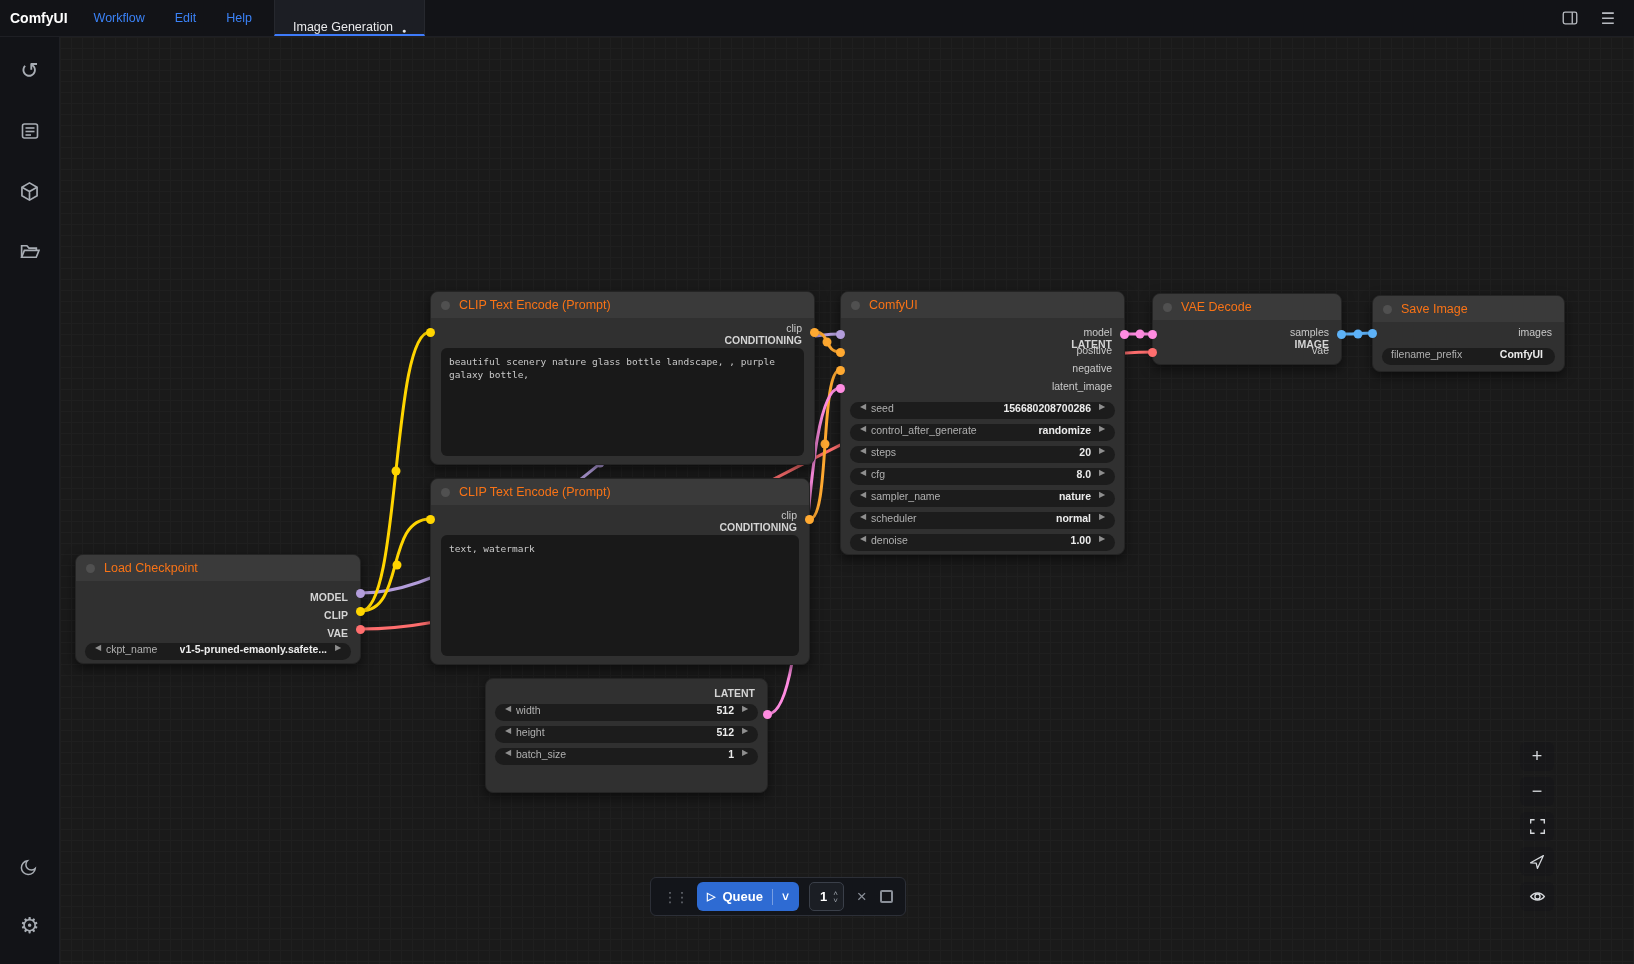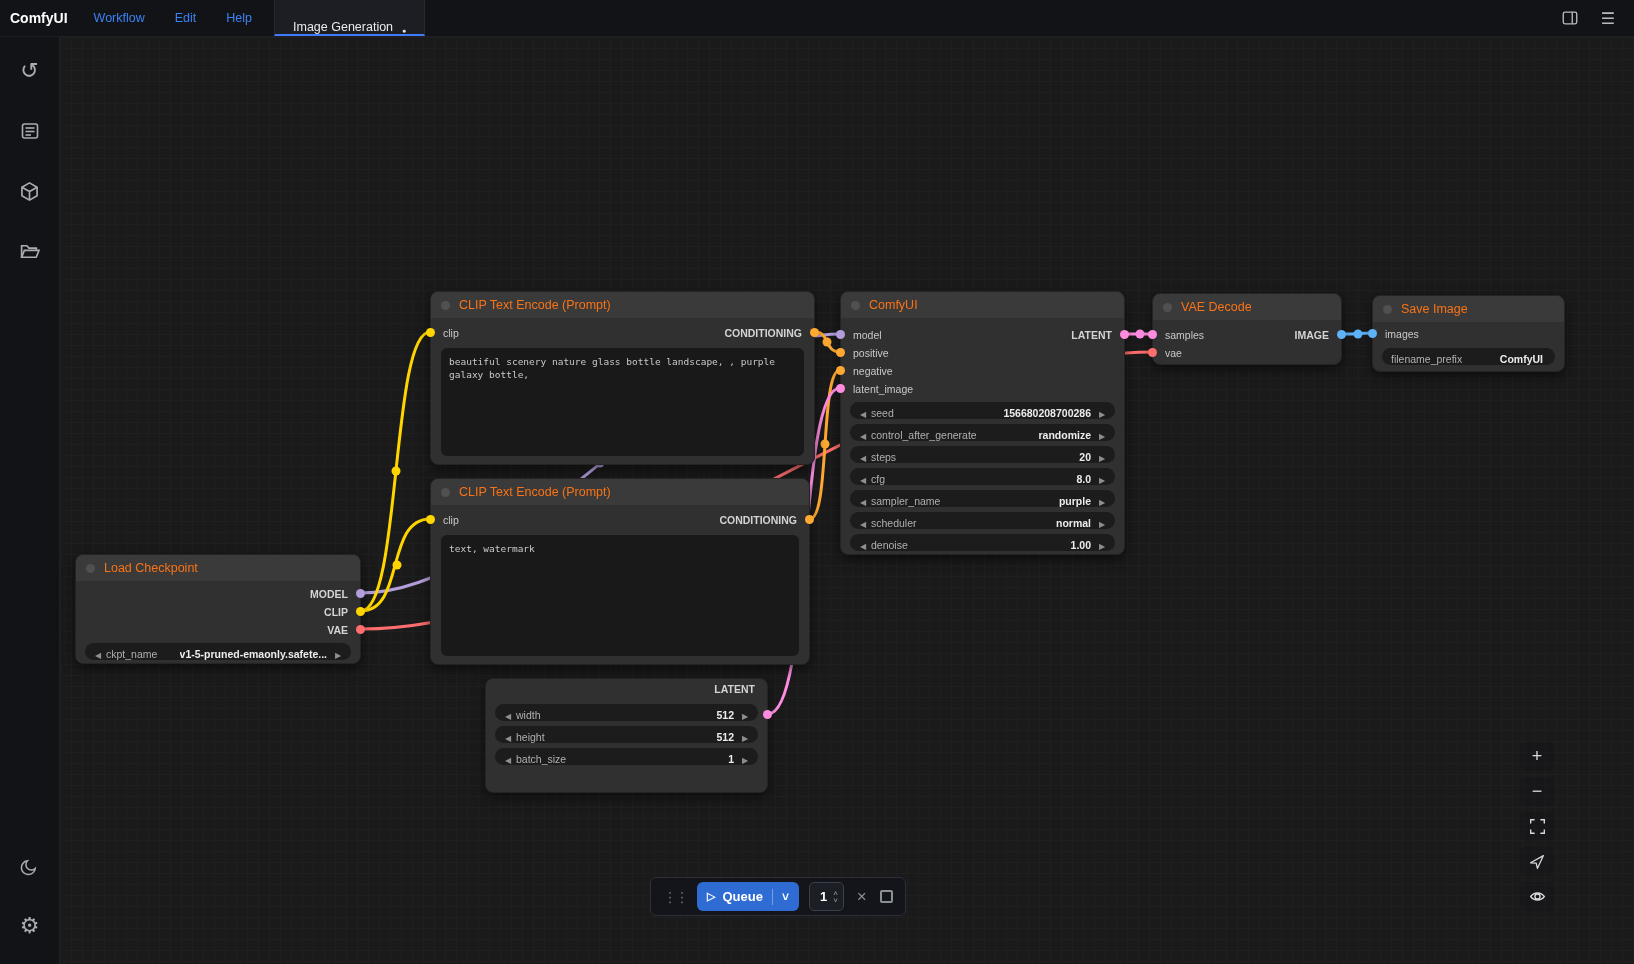--- a/index.html
+++ b/index.html
@@ -62,35 +62,35 @@
     border:1px solid #242424; border-radius:8px;
     box-shadow:0 4px 12px rgba(0,0,0,.55); color:#c8c8c8;
   }
   .node-header {
     height:26px; background:#3a3a3a; border-radius:7px 7px 0 0;
     display:flex; align-items:center; gap:9px; padding:0 10px;
     font-size:12.5px; color:#f97316; cursor:move;
   }
   .status-dot { width:9px; height:9px; border-radius:50%; background:#505050; flex:0 0 auto; }
   .slot-row {
-    display:flex; align-items:center; justify-content:space-between;
-    padding:0 12px; height:18px; font-size:10.5px; color:#c9c9c9;
+    display:flex; align-items:flex-end; justify-content:space-between;
+    padding:0 12px; height:18px; font-size:10.5px; color:#c9c9c9;flex-direction:column;
   }
   .slot-row.tall { height:22px; margin-top:4px; }
   .slot-row.single-out { justify-content:flex-end; }
   .out-label { font-weight:bold; color:#d4d4d4; }
   .in-label { color:#c9c9c9; }
   .io-dot { position:absolute; width:9px; height:9px; border-radius:50%; z-index:4; cursor:crosshair; }
   .dot-left { left:-5px; } .dot-right { right:-5px; }
   .c-model{background:#b39ddb;} .c-clip{background:#ffd500;} .c-vae{background:#ff6e6e;}
   .c-cond{background:#ffa931;} .c-latent{background:#ff8ce1;} .c-image{background:#5db2f8;}
 
   .widget {
     height:17px; background:#1c1c1c; border-radius:9px; margin:0 9px 5px 9px;
-    display:flex; align-items:flex-end; font-size:10.5px; padding:0 7px; cursor:pointer;
+    display:flex; align-items:flex-start; font-size:10.5px; padding:0 7px; cursor:pointer;
   }
   .w-arrow { color:#8f8f8f; font-size:8px; width:12px; text-align:center; flex:0 0 auto; }
   .w-label { color:#b0b0b0; margin-left:2px; white-space:nowrap; }
   .w-value { margin-left:auto; margin-right:5px; color:#ececec; font-weight:bold; white-space:nowrap; overflow:hidden; text-overflow:ellipsis; max-width:150px; }
   .prompt-box {
     position:absolute; left:10px; right:10px; bottom:8px; top:56px;
     background:#191919; border-radius:6px; padding:7px 8px;
     font-family:"DejaVu Sans Mono", monospace; font-size:9.5px; line-height:1.4; color:#c9c9c9;
     cursor:text;
   }
@@ -285,21 +285,21 @@
       </div>
       <div class="widget">
         <span class="w-arrow">◀</span>
         <span class="w-label">cfg</span>
         <span class="w-value">8.0</span>
         <span class="w-arrow">▶</span>
       </div>
       <div class="widget">
         <span class="w-arrow">◀</span>
         <span class="w-label">sampler_name</span>
-        <span class="w-value">purple</span>
+        <span class="w-value">nature</span>
         <span class="w-arrow">▶</span>
       </div>
       <div class="widget">
         <span class="w-arrow">◀</span>
         <span class="w-label">scheduler</span>
         <span class="w-value">normal</span>
         <span class="w-arrow">▶</span>
       </div>
       <div class="widget">
         <span class="w-arrow">◀</span>

